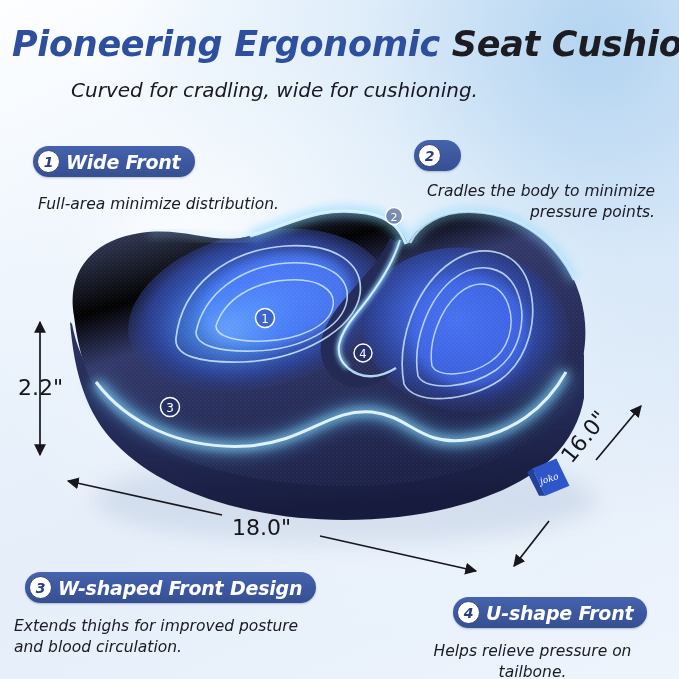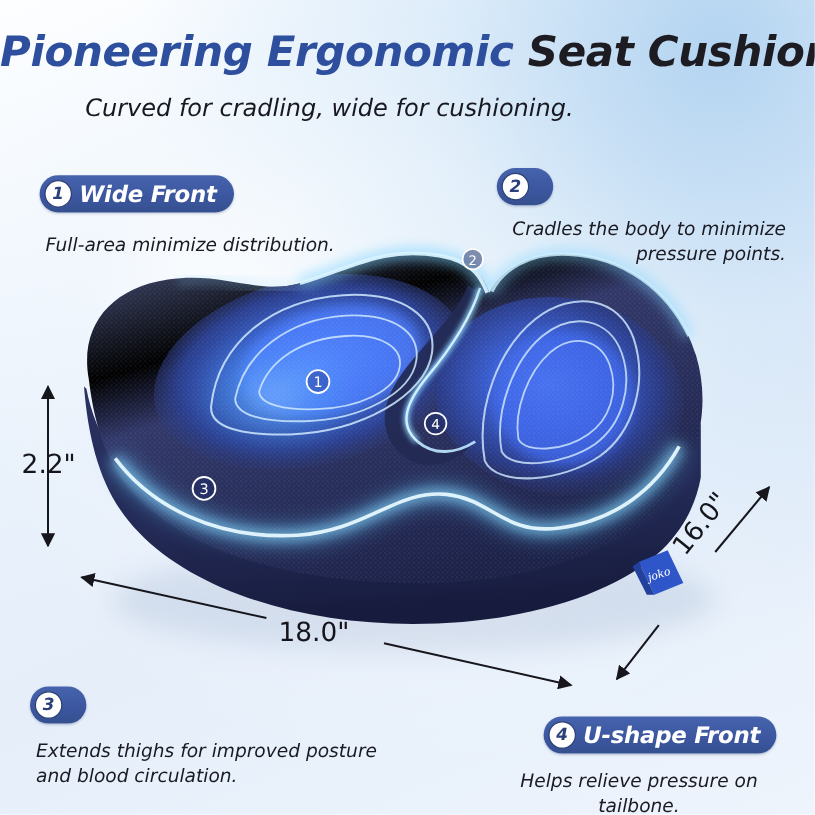--- a/index.html
+++ b/index.html
@@ -26,21 +26,21 @@
     left: 0;
     width: 679px;
     text-align: center;
     font-size: 35px;
     line-height: 44px;
     font-style: italic;
     font-weight: bold;
     letter-spacing: -0.3px;
     white-space: nowrap;
   }
-  .title .t-blue { color: #2e4f9e; }
+  .title .t-blue { color: #2e4f9e; padding-left: 12px; }
   .title .t-dark { color: #1c1c22; }
   .subtitle {
     position: absolute;
     top: 76px;
     left: 0;
     width: 549px;
     text-align: center;
     font-size: 20px;
     line-height: 28px;
     font-style: italic;
@@ -92,21 +92,21 @@
     color: #1a1a22;
   }
 
   #pill1 { left: 33px;  top: 146px; }
   #desc1 { left: 38px;  top: 194px; text-align: left; }
 
   #pill2 { left: 414px; top: 140px; }
   #desc2 { left: 390px; top: 181px; width: 265px; text-align: right; }
 
   #pill3 { left: 25px;  top: 572px; }
-  #desc3 { left: 30px;  top: 616px; width: 300px; text-align: left; }
+  #desc3 { left: 14px;  top: 616px; width: 300px; text-align: left; }
 
   #pill4 { left: 453px; top: 597px; }
   #desc4 { left: 400px; top: 641px; width: 265px; text-align: center; }
 
   
   #cushion-art {
     position: absolute;
     left: 0;
     top: 0;
     width: 679px;
@@ -378,20 +378,21 @@
   </div>
   <div class="desc" id="desc1">Full-area minimize distribution.</div>
 
   <div class="pill" id="pill2">
     <span class="num">2</span>
   </div>
   <div class="desc" id="desc2">Cradles the body to minimize pressure points.</div>
 
   <div class="pill" id="pill3">
     <span class="num">3</span>
+    <span class="ptxt">W-shaped Front Design</span>
   </div>
   <div class="desc" id="desc3">Extends thighs for improved posture and blood circulation.</div>
 
   <div class="pill" id="pill4">
     <span class="num">4</span>
     <span class="ptxt">U-shape Front</span>
   </div>
   <div class="desc" id="desc4">Helps relieve pressure on tailbone.</div>
 
 </div>

